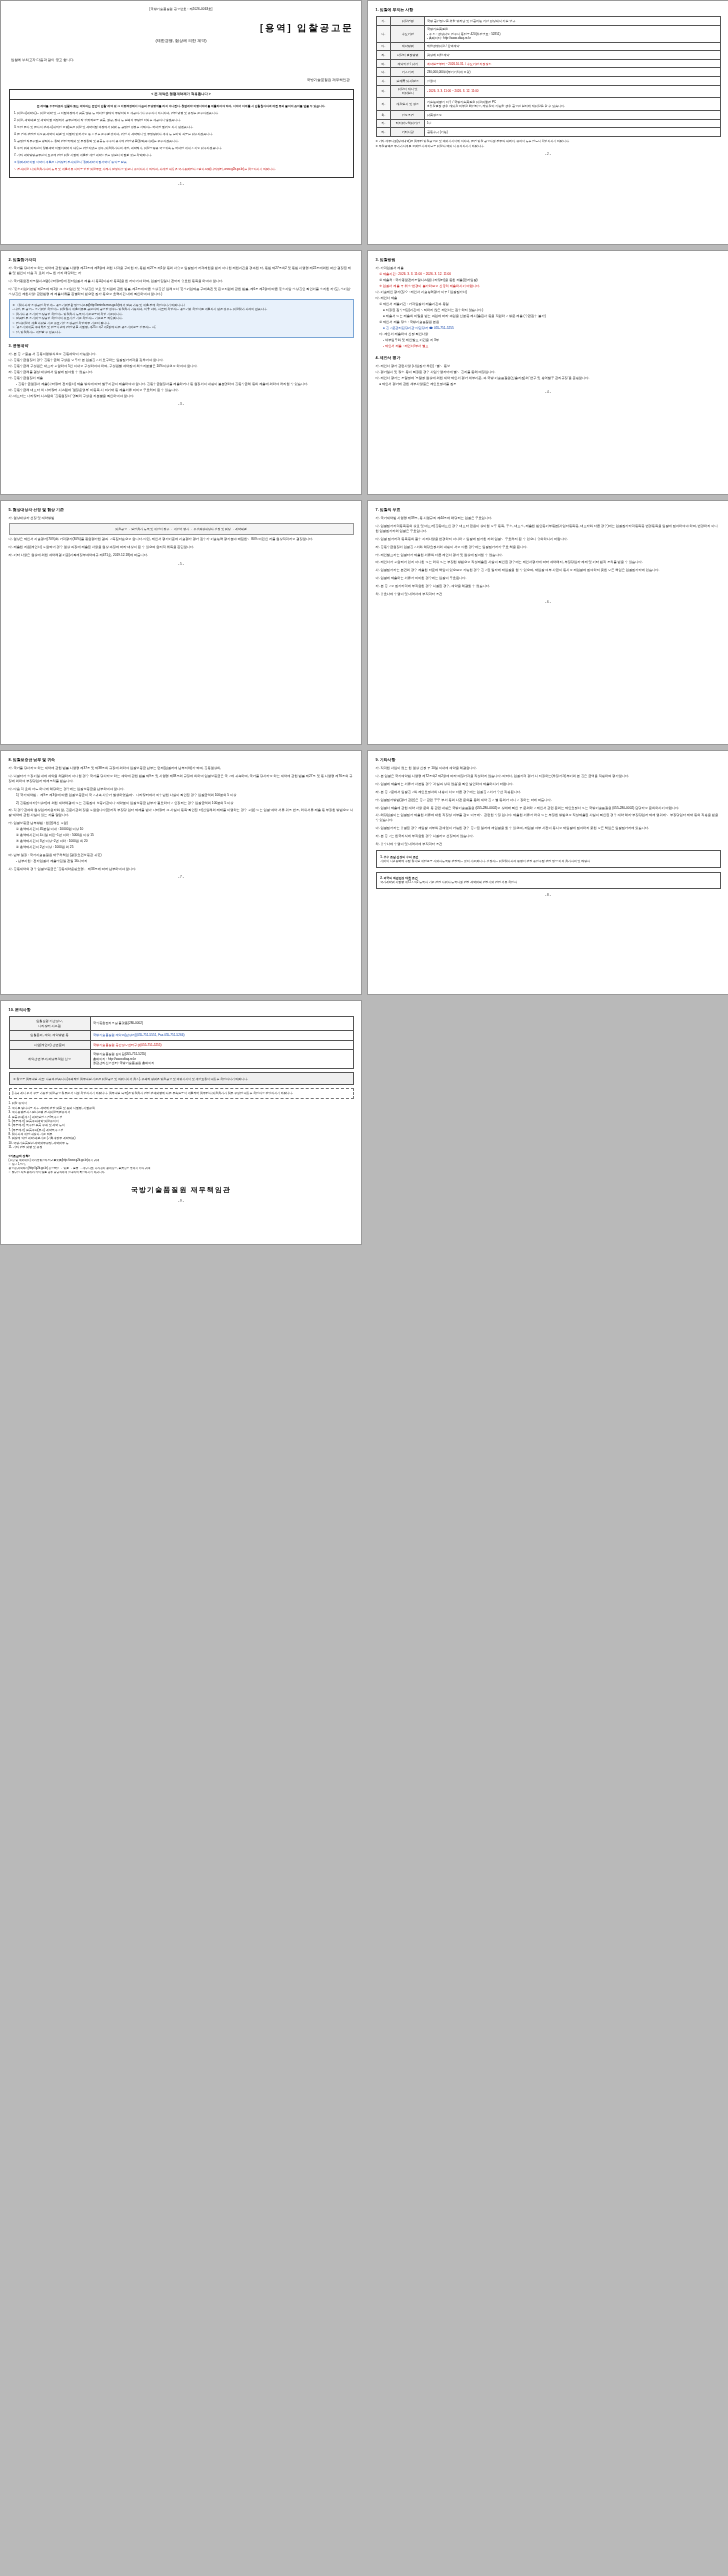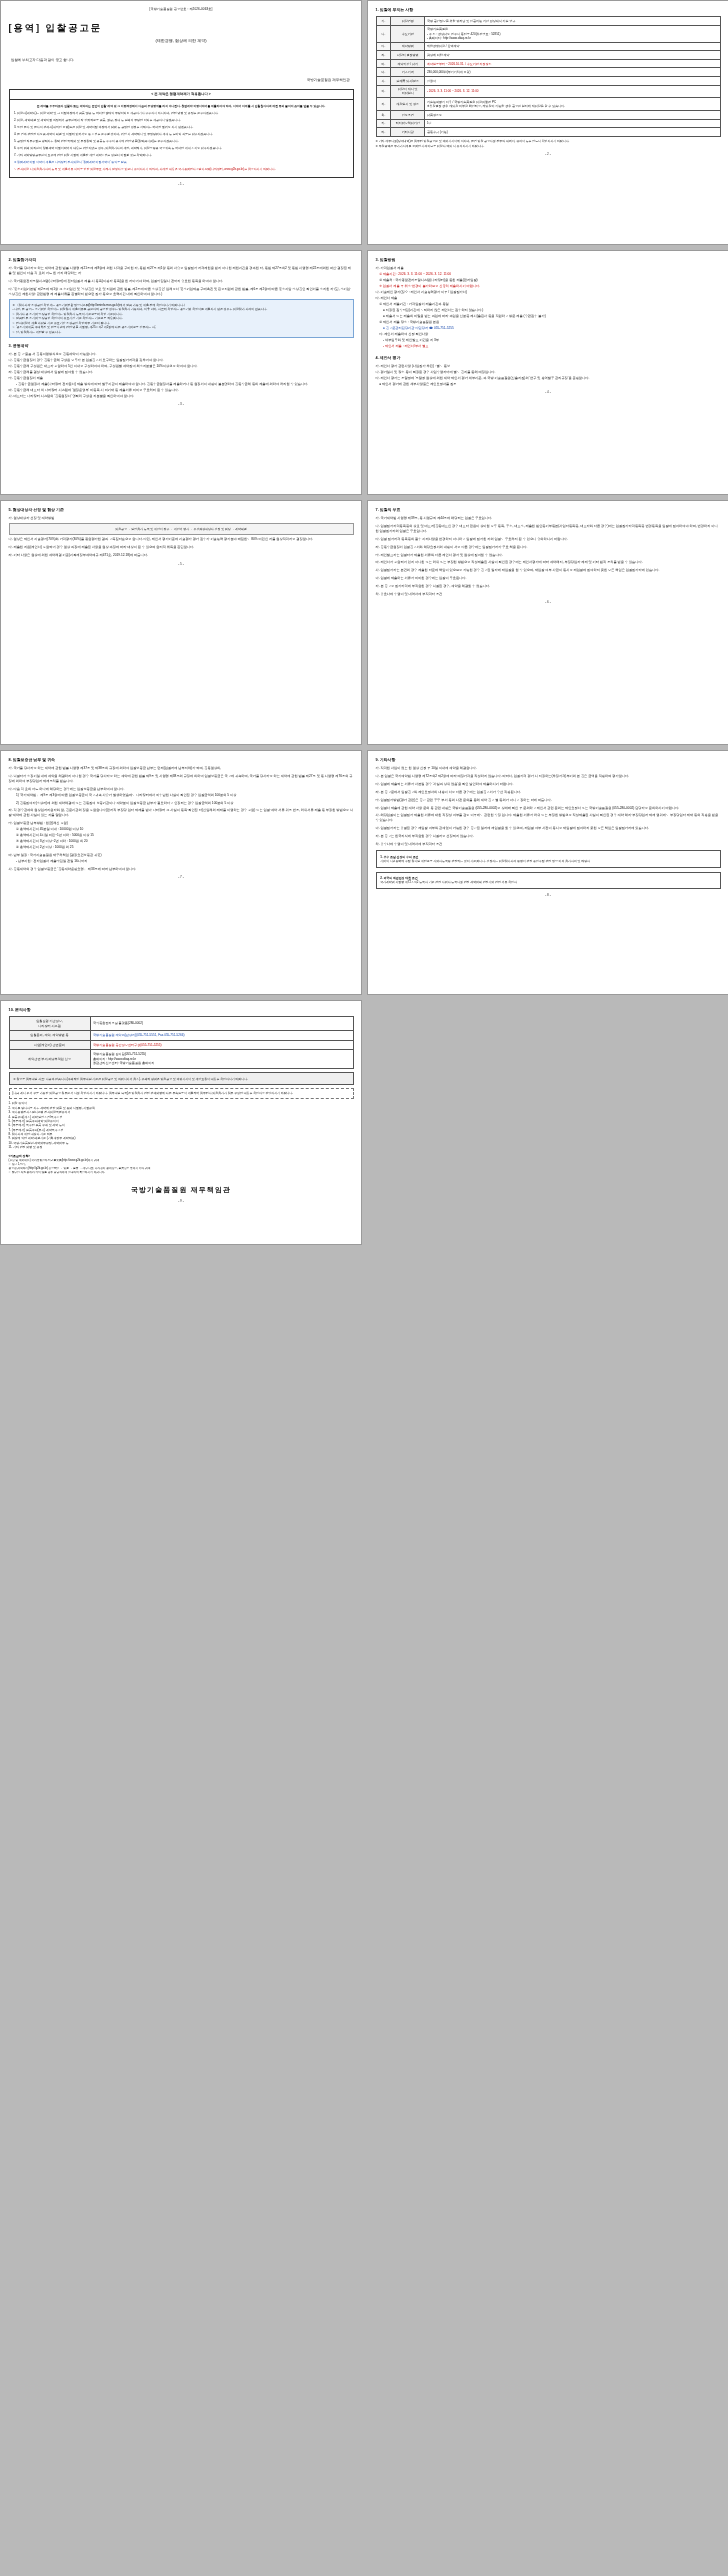--- a/index.html
+++ b/index.html
@@ -39,21 +39,21 @@
     margin-top:3.7px;
   }
   
   .cover-top{
     text-align:center;
     font-size:3.1px;
     letter-spacing:0.1px;
     margin-bottom:6.2px;
   }
   .cover-title{
-    text-align:left;
+    text-align:right;
     font-size:9.4px;
     font-weight:bold;
     letter-spacing:1.9px;
     margin:8.7px 0 3.7px 0;
   }
   .cover-sub{
     text-align:center;
     font-size:4px;
     margin-bottom:13.7px;
   }

